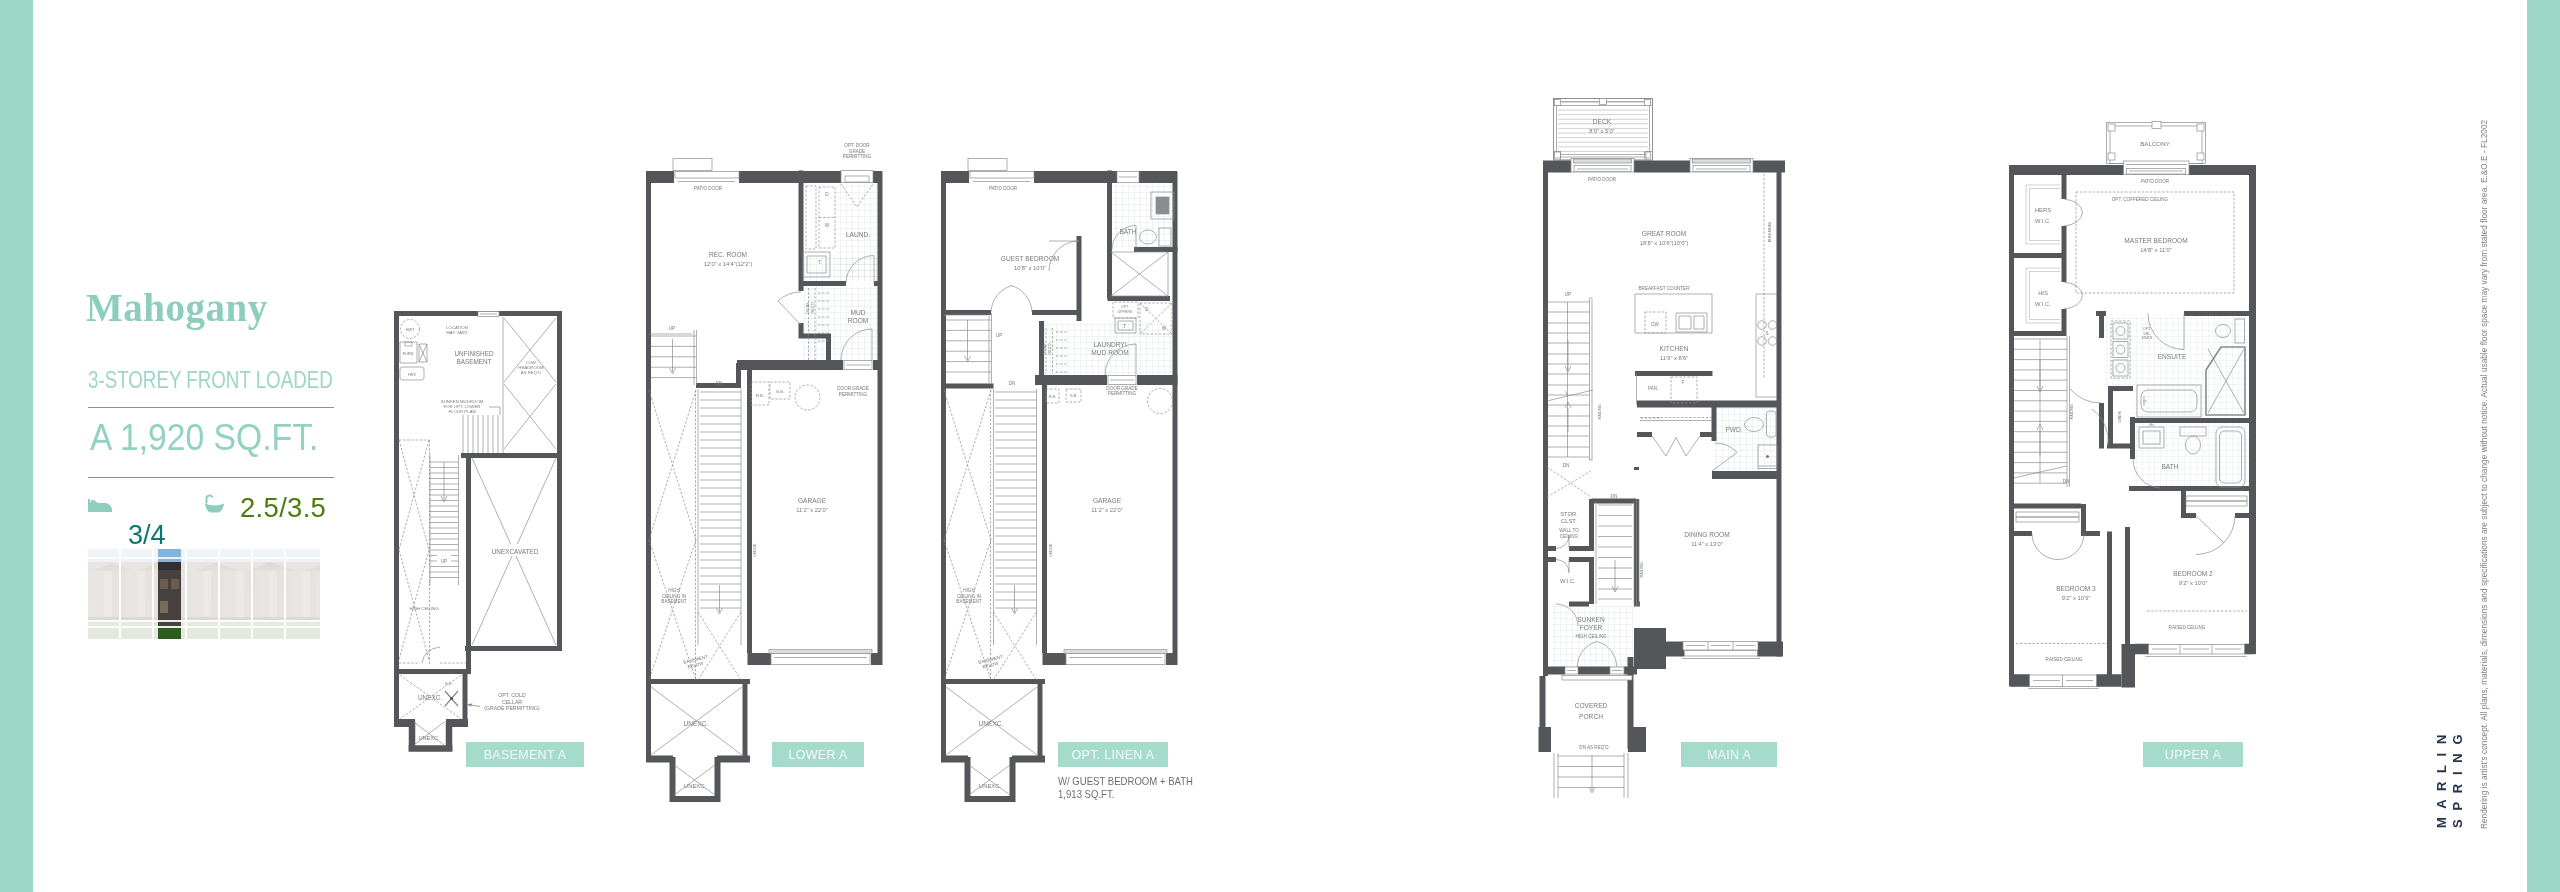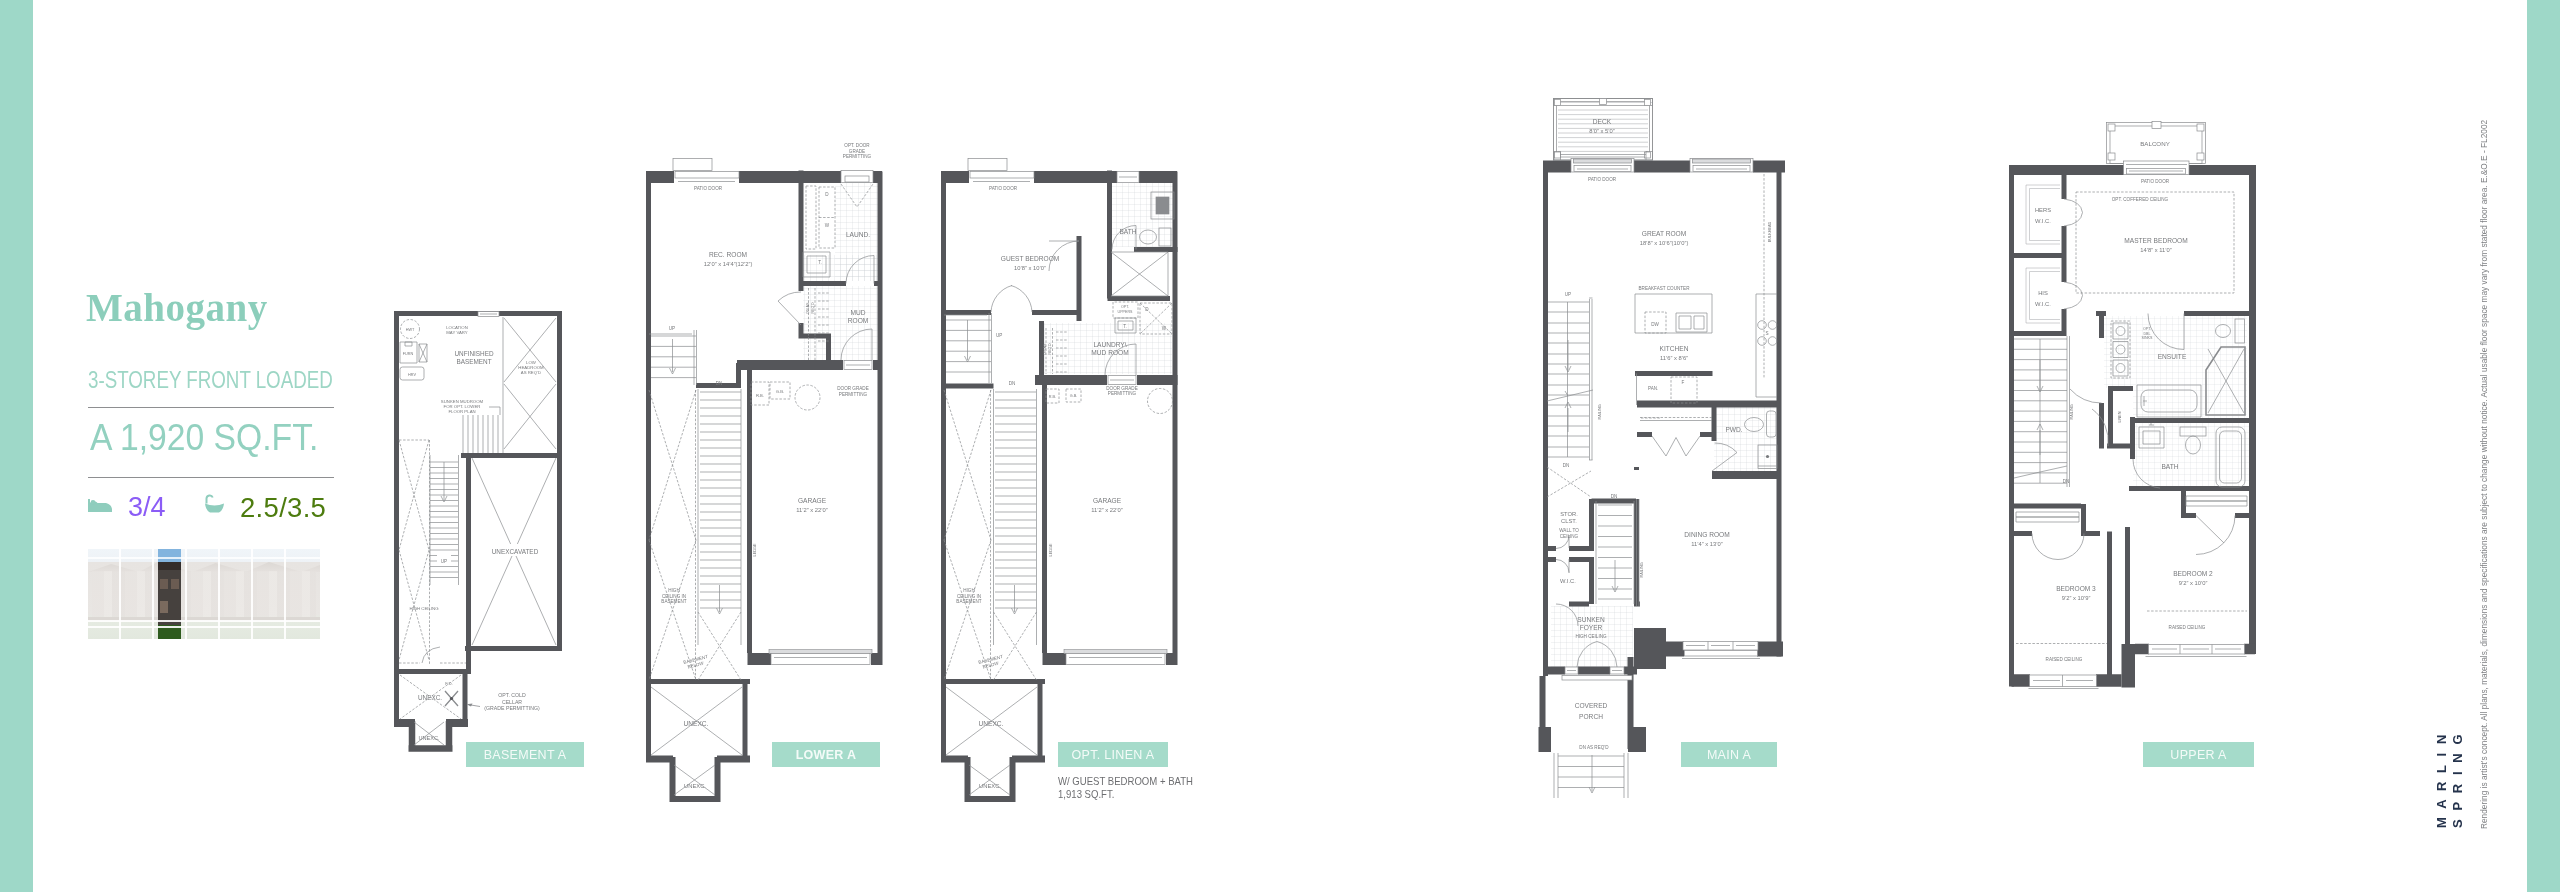--- a/index.html
+++ b/index.html
@@ -4,21 +4,21 @@
 <style>
   html,body{margin:0;padding:0;}
   body{width:2560px;height:892px;position:relative;background:#ffffff;font-family:"Liberation Sans",sans-serif;overflow:hidden;}
   .abs{position:absolute;}
   #barL{left:0;top:0;width:33px;height:892px;background:#9ed8c8;}
   #barR{left:2527px;top:0;width:33px;height:892px;background:#9ed8c8;}
   #title{left:86px;top:285px;width:260px;color:#8ccebb;font-family:"Liberation Serif",serif;font-weight:bold;font-size:39px;letter-spacing:0.5px;}
   #sub{left:88px;top:367px;color:#9dd6c5;font-size:23px;letter-spacing:0px;white-space:nowrap;transform:scaleX(0.815);transform-origin:0 0;}
   .hr{left:88px;width:246px;height:1px;background:#8e8f91;}
   #sqft{left:90px;top:417px;color:#93d1c0;font-size:37px;letter-spacing:0px;white-space:nowrap;transform:scaleX(0.91);transform-origin:0 0;}
-  #beds{left:128px;top:492px;color:#8b5cf6;font-size:27px;}
+  #beds{left:128px;top:520px;color:#0f766e;font-size:27px;}
   #baths{left:240px;top:492px;color:#4d7c0f;font-size:27.5px;letter-spacing:0.3px;}
   .lbl{position:absolute;top:742px;height:25px;background:#a5dbca;color:#f4fbf8;font-size:12.5px;letter-spacing:0.3px;text-align:center;line-height:26.5px;}
   svg{position:absolute;overflow:visible;}
   svg text{font-family:"Liberation Sans",sans-serif;fill:#77797c;}
   .w{stroke:#55565a;fill:none;}
   .t{stroke:#8a8c8f;stroke-width:0.7;fill:none;}
   .tt{stroke:#a9abae;stroke-width:0.55;fill:none;}
   .d{stroke:#8a8c8f;stroke-width:0.7;fill:none;stroke-dasharray:2.5 1.6;}
   #marlin{left:2434px;top:828px;color:#25334c;font-size:13px;font-weight:bold;letter-spacing:2.6px;transform:rotate(-90deg);transform-origin:0 0;white-space:nowrap;line-height:15.5px;}
   #disc{left:2479px;top:829px;color:#7d7f82;font-size:8.3px;transform:rotate(-90deg);transform-origin:0 0;white-space:nowrap;}
@@ -566,20 +566,20 @@
     <text x="2193" y="585" font-size="5.8">9’2” x 10’0”</text>
     <text x="2064" y="661" font-size="4.6">RAISED CEILING</text>
     <text x="2187" y="629" font-size="4.6">RAISED CEILING</text>
     <text x="2073" y="412" font-size="3.8" transform="rotate(-90 2073 412)">RAILING</text>
     <text x="2066" y="483" font-size="4.6">DN</text>
     <text x="2121" y="417" font-size="3.8" transform="rotate(-90 2121 417)">LINEN</text>
   </g>
 </svg>
 
 <div class="lbl" style="left:466px;width:118px;">BASEMENT A</div>
-<div class="lbl" style="left:772px;width:108px;font-weight:bold;">LOWER A</div>
+<div class="lbl" style="left:772px;width:92px;">LOWER A</div>
 <div class="lbl" style="left:1058px;width:110px;">OPT. LINEN A</div>
 <div class="lbl" style="left:1681px;width:96px;">MAIN A</div>
-<div class="lbl" style="left:2143px;width:111px;">UPPER A</div>
+<div class="lbl" style="left:2143px;width:100px;">UPPER A</div>
 <div class="abs" style="left:1058px;top:775px;color:#6d6e71;font-size:11px;line-height:13px;transform:scaleX(0.87);transform-origin:0 0;">W/ GUEST BEDROOM + BATH<br>1,913 SQ.FT.</div>
 
 <div id="marlin" class="abs">M A R L I N<br>S P R I N G</div>
 <div id="disc" class="abs">Rendering is artist’s concept. All plans, materials, dimensions and specifications are subject to change without notice. Actual usable floor space may vary from stated floor area. E.&amp;O.E - FL2002</div>
 
 </body></html>

